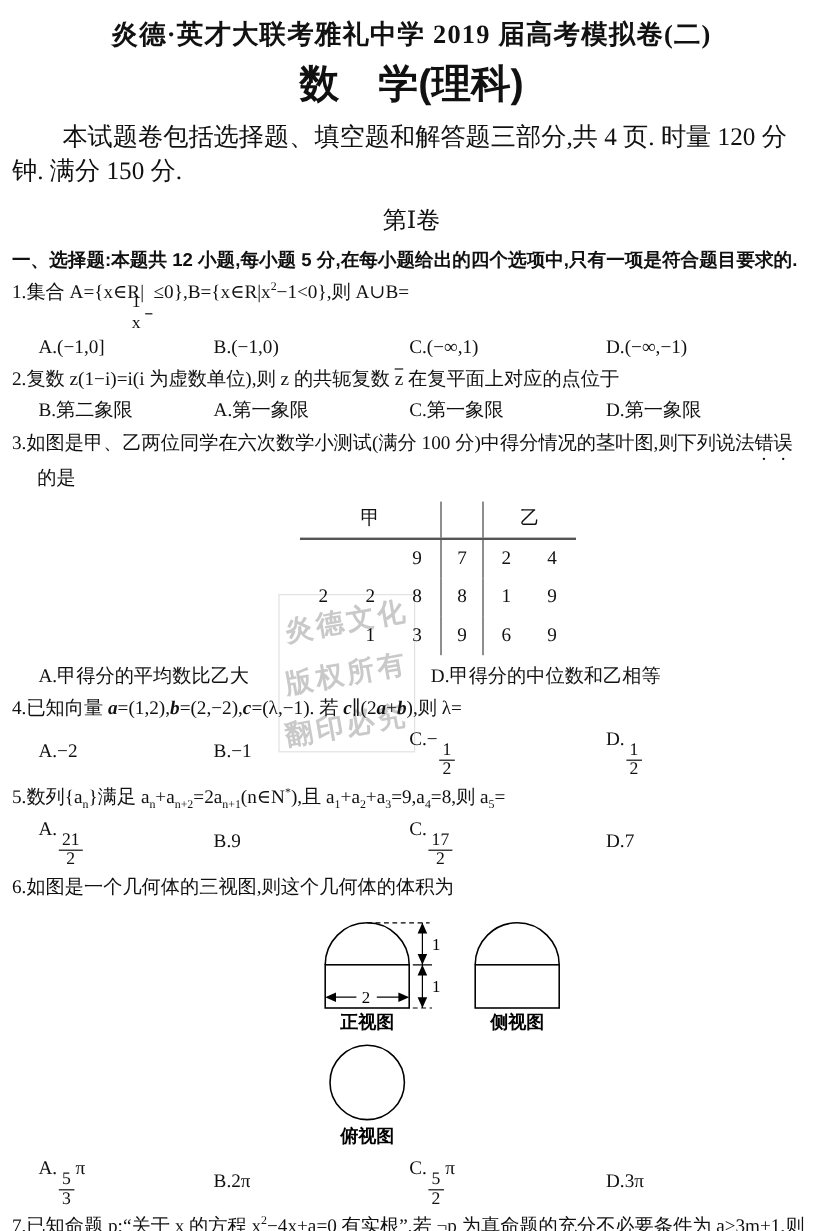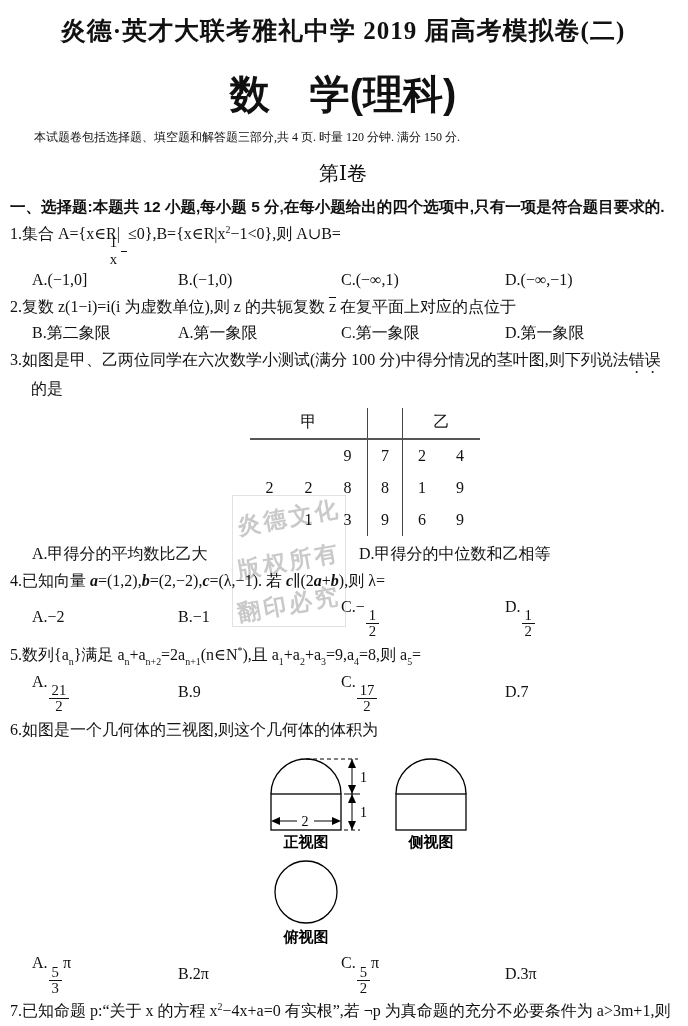--- a/index.html
+++ b/index.html
@@ -7,25 +7,25 @@
     font-family:"Liberation Serif","DejaVu Serif",serif; font-size:16px; overflow:hidden; }
   #page { position:relative; width:688px; height:1026px; padding:14px 12px 0 10px; }
   
   #wm { position:absolute; left:232px; top:495px; width:114px; height:132px;
         border:1px solid #e2e2e2; z-index:0; display:flex; flex-direction:column;
         justify-content:space-between; padding:6px 0; pointer-events:none; }
   #wm .wline { color:#c9c9c9; font-size:23px; font-weight:bold; letter-spacing:3px;
         transform:rotate(-10deg); text-align:center; font-family:"Liberation Sans",sans-serif; }
   #content { position:relative; z-index:1; }
   
-  .h1 { text-align:center; font-size:25px; font-weight:bold; letter-spacing:1px;
+  .h1 { text-align:center; font-size:22px; font-weight:bold; letter-spacing:1px;
         font-family:"Liberation Serif","DejaVu Serif",serif; }
-  .h2 { text-align:center; font-size:40px; font-weight:bold; margin-top:20px;
+  .h2 { text-align:center; font-size:33px; font-weight:bold; margin-top:4px;
         font-family:"Liberation Sans","DejaVu Sans",sans-serif; }
-  .desc { margin-top:7px; text-indent:2em; font-size:12px; }
+  .desc { margin-top:7px; text-indent:2em; font-size:21px; }
   .sec { text-align:center; font-size:20px; margin:14px 0 10px 0; }
   .instr { font-weight:bold; font-family:"Liberation Sans","DejaVu Sans",sans-serif;
         font-size:15.5px; margin-bottom:4px; }
   
   .q { margin:1px 0 1px 0; padding-left:21px; text-indent:-21px; line-height:1.55; }
   .opts { margin:1px 0 3px 22px; display:grid; grid-template-columns:146px 163px 164px 1fr;
         align-items:center; line-height:1.5; }
   .opts2 { grid-template-columns:314px 1fr;gap:13px; }
   .opt { white-space:nowrap; }
   

